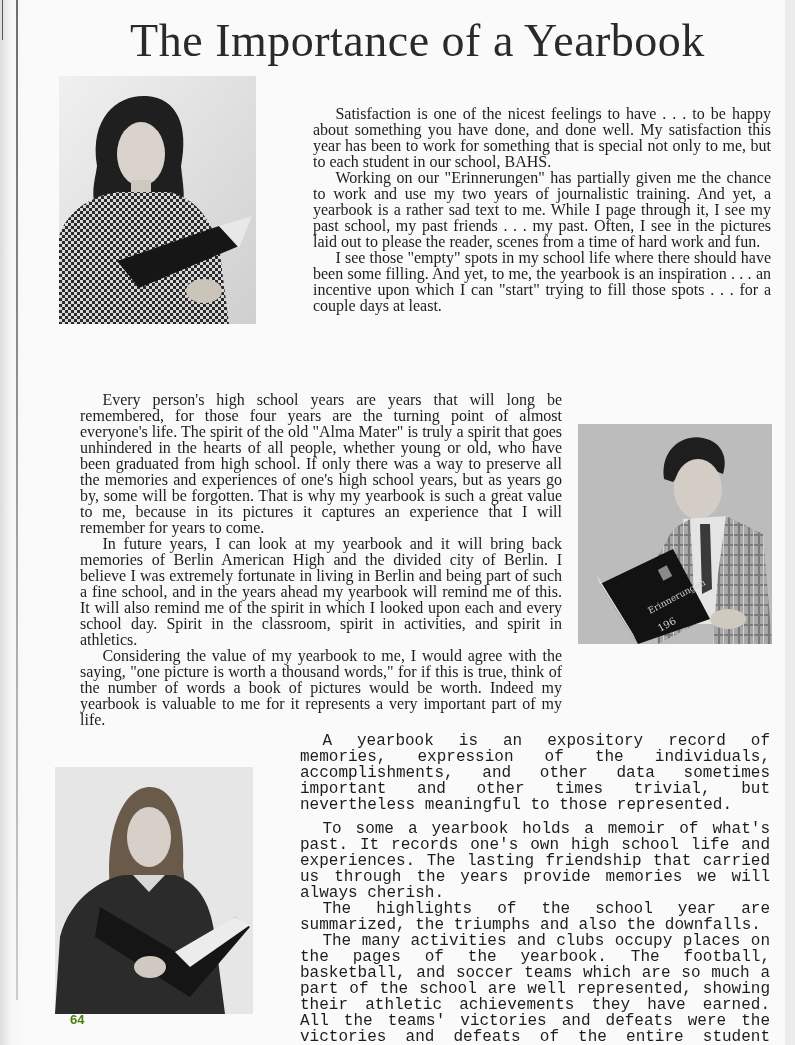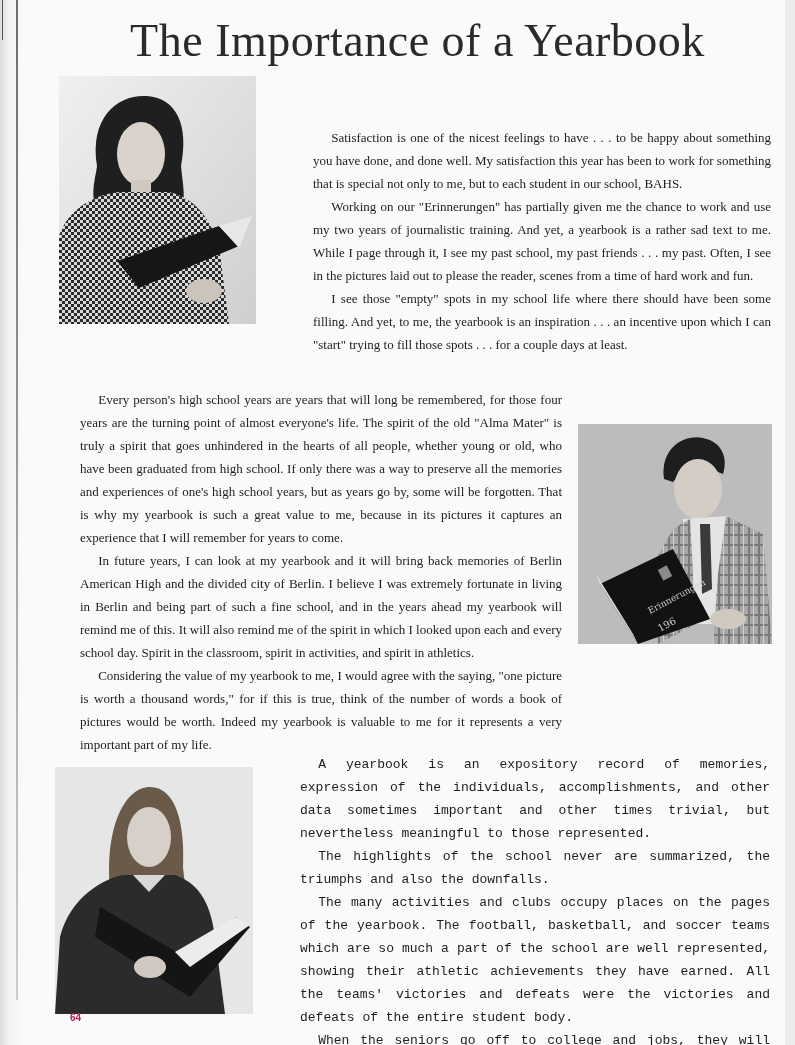--- a/index.html
+++ b/index.html
@@ -28,31 +28,31 @@
   h1.title {
     position: absolute; left: 0; right: 0; top: 14px; margin: 0;
     text-align: center; font-weight: normal; font-size: 46px; letter-spacing: 0.5px;
     color: #2a2a2a; padding-left: 40px;
   }
   .photo {
     position: absolute; overflow: hidden; background: #888;
   }
   .photo svg { width: 100%; height: 100%; display: block; }
   .text-block {
-    position: absolute; font-size: 13px; line-height: 23px;
-    text-align: justify; text-justify: inter-word; margin-top: 20px;
+    position: absolute; font-size: 16px; line-height: 16px;
+    text-align: justify; text-justify: inter-word;
   }
   .text-block p { margin: 0; text-indent: 1.4em; }
   .text-block p.gap { margin-top: 8px; }
   #block-a { left: 313px; top: 106px; width: 458px; }
-  #block-b { left: 80px; top: 368px; width: 482px; }
+  #block-b { left: 80px; top: 392px; width: 482px; }
   #block-c { left: 300px; top: 733px; width: 470px; font-family: Liberation Mono, monospace; }
   .page-number {
     position: absolute; left: 70px; top: 1012px; font-family: "Liberation Sans", sans-serif;
-    font-size: 10px; font-weight: bold; color: #be185d;
+    font-size: 13px; font-weight: bold; color: #4d7c0f;
   }
 </style>
 </head>
 <body>
 
 <div class="binding-edge"></div>
 <div class="binding-line"></div>
 <div class="binding-line-2"></div>
 <div class="right-edge"></div>
 
@@ -144,18 +144,19 @@
 
     <path d="M45 140 L130 190 L180 150 L195 160 L135 230 L40 170 Z" fill="#151515"></path>
     <path d="M120 185 L180 150 L195 158 L135 200 Z" fill="#ececec"></path>
 
     <ellipse cx="95" cy="200" rx="16" ry="11" fill="#cfc9c1"></ellipse>
   </svg>
 </div>
 
 <div class="text-block" id="block-c">
   <p>A yearbook is an expository record of memories, expression of the individuals, accomplishments, and other data sometimes important and other times trivial, but nevertheless meaningful to those represented.</p>
-  <p>The highlights of the school never are summarized, the triumphs and also the downfalls.</p>
+  <p class="gap">To some a yearbook holds a memoir of what's past. It records one's own high school life and experiences. The lasting friendship that carried us through the years provide memories we will always cherish.</p>
+  <p>The highlights of the school year are summarized, the triumphs and also the downfalls.</p>
   <p>The many activities and clubs occupy places on the pages of the yearbook. The football, basketball, and soccer teams which are so much a part of the school are well represented, showing their athletic achievements they have earned. All the teams' victories and defeats were the victories and defeats of the entire student body.</p>
   <p>When the seniors go off to college and jobs, they will always look back on their yearbooks as chronicles of four of their happiest years.</p>
 </div>
 
 <div class="page-number">64</div>
 
 </body></html>

